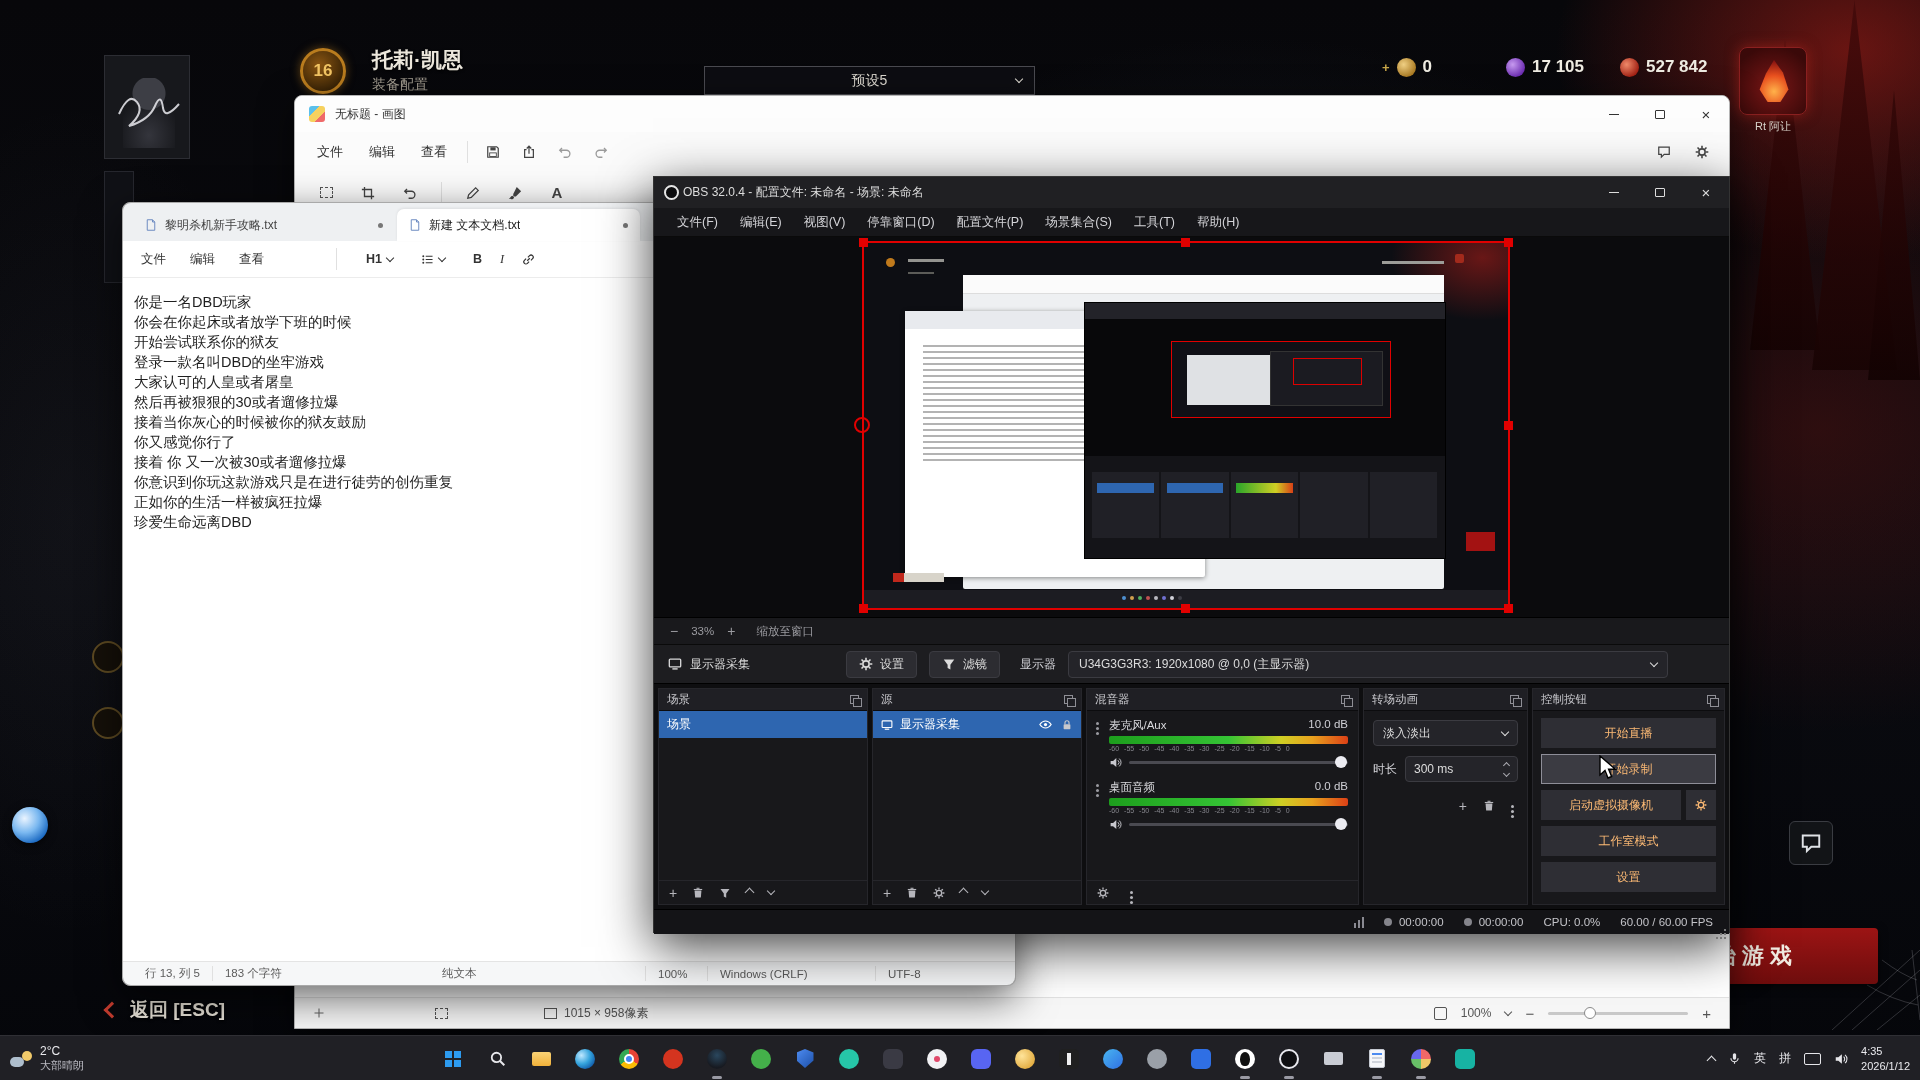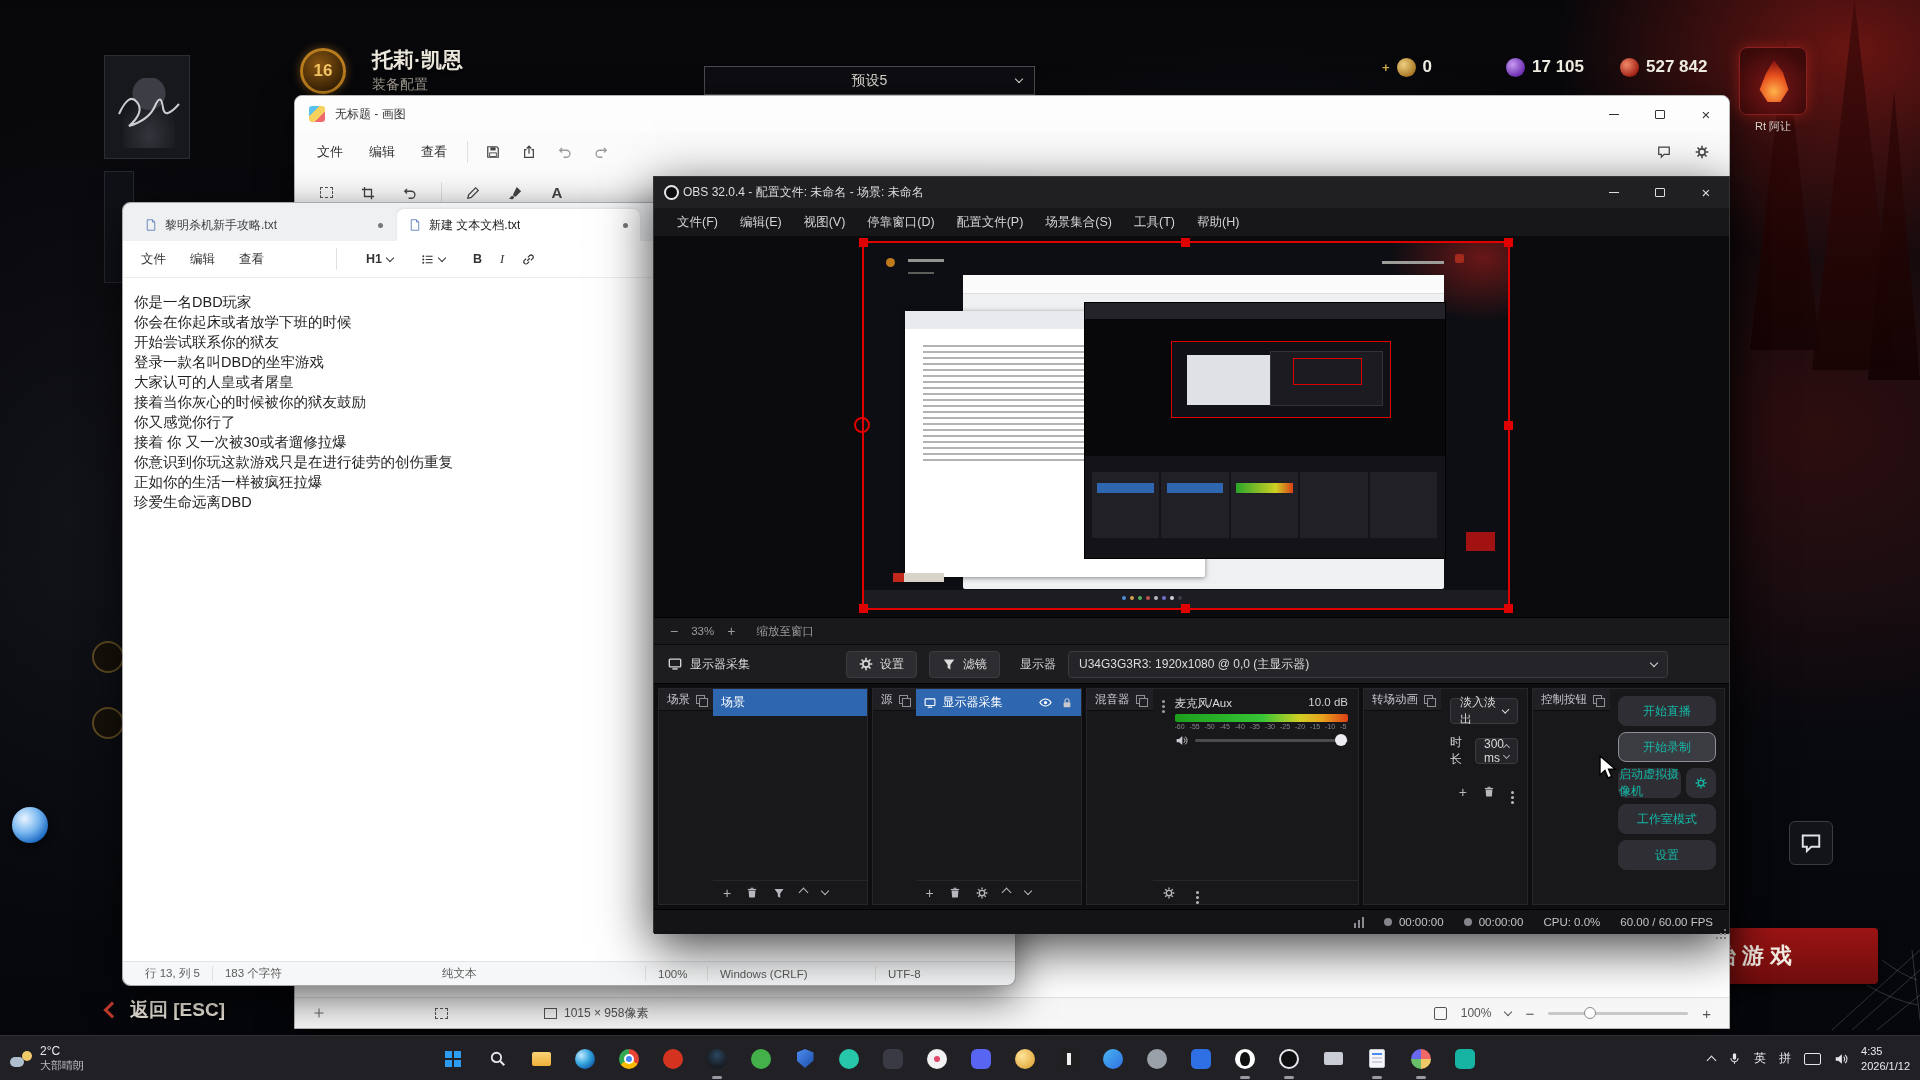--- a/index.html
+++ b/index.html
@@ -95,21 +95,21 @@
 .m-docks span.g::after{background:linear-gradient(90deg,#2aa52a,#cfcf24 70%,#d84016)}
 .m-back{left:4.5%;bottom:7%;width:8%;height:2.6%;background:linear-gradient(90deg,#c0281c 22%,#d8d4ca 22%)}
 .m-start{right:2%;bottom:15.5%;width:4.6%;height:5.4%;background:#a31212}
 .m-task{left:0;right:0;bottom:0;height:5%;background:#1c1c22}
 .m-task i{position:absolute;top:32%;width:4px;height:4px;border-radius:50%;background:#4e8fd0;box-shadow:8px 0 0 #d0a04e,16px 0 0 #50b060,24px 0 0 #c05050,32px 0 0 #b8b8c0,40px 0 0 #7070d0,48px 0 0 #d0d0d8,56px 0 0 #3c3c44;left:40%}
 .o-zoomrow{height:27px;background:#19191c;display:flex;align-items:center;gap:13px;padding-left:16px;font-size:11.5px;color:#9b9ba0;border-top:1px solid #000}
 .o-context{height:39px;background:#1d1d20;display:flex;align-items:center;padding:0 14px;gap:12px;border-top:1px solid #0a0a0a;font-size:12px}
 .o-btn{height:27px;padding:0 12px;background:#2c2c31;border:1px solid #3b3b41;border-radius:4px;display:flex;align-items:center;gap:7px;color:#dcdcdc}
 .o-combo{height:27px;background:#242429;border:1px solid #3b3b41;border-radius:4px;display:flex;align-items:center;padding:0 10px;width:600px;color:#dcdcdc;font-size:12px}
 .o-docks{height:226px;background:#0e0e10;display:flex;gap:4px;padding:4px;border-top:1px solid #000}
-.dock{background:#18181b;border:1px solid #26262b;display:flex;flex-direction:row}
+.dock{background:#18181b;border:1px solid #26262b;display:flex;flex-direction:column}
 .dock-h{height:22px;display:flex;align-items:center;padding:0 8px;font-size:11.5px;color:#c9c9ce;background:#1f1f24;border-bottom:1px solid #0c0c0e;gap:6px}
 .dkic{margin-left:auto;width:9px;height:9px;border:1px solid #8f8f96;position:relative}
 .dkic::after{content:"";position:absolute;left:2px;top:2px;width:7px;height:7px;border:1px solid #8f8f96;background:#1f1f24}
 .dock-b{position:relative;flex:1;overflow:hidden}
 .dock-foot{position:absolute;left:0;right:0;bottom:0;height:24px;border-top:1px solid #26262b;display:flex;align-items:center;gap:15px;padding:0 10px;color:#b6b6bc;font-size:14px}
 .item{height:27px;display:flex;align-items:center;gap:7px;padding:0 8px;font-size:12px;color:#fff;background:#2e66b0}
 .mix-ch{padding:7px 10px 3px 22px;position:relative}
 .mix-kebab{position:absolute;left:9px;top:11px;color:#9a9aa0}
 .mix-top{display:flex;font-size:11.5px;color:#dadade;margin-bottom:3px}
 .mix-db{margin-left:auto;color:#cfcfd5}
@@ -119,21 +119,21 @@
 .mix-track{flex:1;height:3px;background:#4a4a51;border-radius:2px;position:relative}
 .mix-knob{position:absolute;right:1px;top:-5px;width:12px;height:12px;border-radius:50%;background:#ececf2}
 .tr-body{padding:9px 9px;font-size:12px}
 .combo2{height:26px;background:#242429;border:1px solid #3b3b41;border-radius:4px;display:flex;align-items:center;padding:0 9px;color:#dcdcdc}
 .spin{flex:1;height:26px;background:#242429;border:1px solid #3b3b41;border-radius:4px;display:flex;align-items:center;padding:0 8px;color:#dcdcdc;position:relative}
 .spin .ar{margin-left:auto;display:flex;flex-direction:column;gap:3px;color:#a8a8ae}
 .spin .ar i{width:5px;height:5px;border-right:1.4px solid currentColor;border-bottom:1.4px solid currentColor;display:block}
 .spin .ar i.u{transform:rotate(-135deg)}
 .spin .ar i.d{transform:rotate(45deg)}
 .ctrls{padding:7px 8px;display:flex;flex-direction:column;gap:6px}
-.ctrl-btn{height:30px;background:#2e2e34;border-radius:8px;display:flex;align-items:center;justify-content:center;font-size:12px;color:#14b8a6;border:1px solid #2e2e34}
+.ctrl-btn{height:30px;background:#2e2e34;border-radius:0;display:flex;align-items:center;justify-content:center;font-size:12px;color:#fdba74;border:1px solid #2e2e34}
 .ctrl-btn.hl{background:#3b3b42;border:1px solid #8e8e98}
 .o-status{height:25px;background:#141417;border-top:1px solid #000;display:flex;align-items:center;gap:20px;padding:0 16px;font-size:11.5px;color:#c3c3c8;justify-content:flex-end;position:relative}
 .sdot{width:8px;height:8px;border-radius:50%;background:#85858c;display:inline-block}
 .sbar{display:flex;gap:2px;align-items:flex-end;height:12px}
 .sbar i{width:2px;background:#8a8a92;display:block}
 .grip{position:absolute;right:3px;bottom:3px;width:2px;height:2px;background:#777;box-shadow:-4px 4px 0 #777,0 4px 0 #777,-8px 8px 0 #777,-4px 8px 0 #777,0 8px 0 #777}
 
 #taskbar{position:absolute;left:0;right:0;bottom:0;height:45px;background:#202025;border-top:1px solid rgba(255,255,255,.07);z-index:6}
 .tb-weather{position:absolute;left:10px;top:0;height:45px;display:flex;align-items:center;gap:8px;color:#e8e8ec}
 .wx{width:22px;height:16px;position:relative}
@@ -486,20 +486,21 @@
           <use href="#i-link"></use>
         </svg>
       </span>
   </div>
   <div class="n-text">
     <div>你是一名DBD玩家</div>
     <div>你会在你起床或者放学下班的时候</div>
     <div>开始尝试联系你的狱友</div>
     <div>登录一款名叫DBD的坐牢游戏</div>
     <div>大家认可的人皇或者屠皇</div>
+    <div>然后再被狠狠的30或者遛修拉爆</div>
     <div>接着当你灰心的时候被你的狱友鼓励</div>
     <div>你又感觉你行了</div>
     <div>接着 你 又一次被30或者遛修拉爆</div>
     <div>你意识到你玩这款游戏只是在进行徒劳的创伤重复</div>
     <div>正如你的生活一样被疯狂拉爆</div>
     <div>珍爱生命远离DBD</div>
   </div>
   <div class="n-status">
     <span class="n-scell" style="margin-left:10px">行 13, 列 5</span>
     <span class="n-scell">183 个字符</span>
@@ -690,20 +691,37 @@
           <div class="mix-ticks">-60 -55 -50 -45 -40 -35 -30 -25 -20 -15 -10 -5 0</div>
           <div class="mix-slider">
             <svg class="ic" style="width:13px;height:13px">
                 <use href="#i-speaker"></use>
               </svg>
             <span class="mix-track">
                 <span class="mix-knob"></span>
               </span>
           </div>
         </div>
+        <div class="mix-ch">
+          <span class="kebab mix-kebab"></span>
+          <div class="mix-top">
+              <span>桌面音频</span>
+              <span class="mix-db">0.0 dB</span>
+            </div>
+          <div class="mix-meter"></div>
+          <div class="mix-ticks">-60 -55 -50 -45 -40 -35 -30 -25 -20 -15 -10 -5 0</div>
+          <div class="mix-slider">
+            <svg class="ic" style="width:13px;height:13px">
+                <use href="#i-speaker"></use>
+              </svg>
+            <span class="mix-track">
+                <span class="mix-knob"></span>
+              </span>
+          </div>
+        </div>
         <div class="dock-foot">
           <svg class="ic" style="width:12px;height:12px">
               <use href="#i-gear"></use>
             </svg>
           <span class="kebab" style="margin-left:6px"></span>
         </div>
       </div>
     </div>
 
     <div class="dock" style="width:165px">

